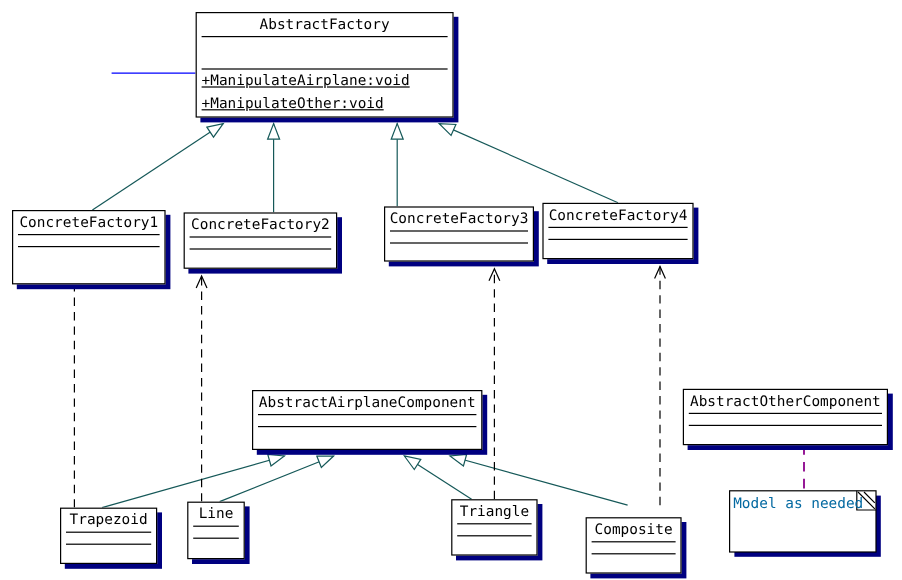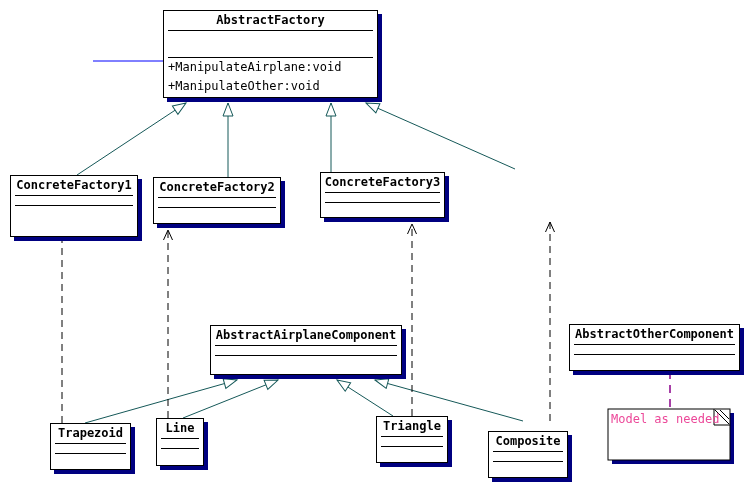--- a/index.html
+++ b/index.html
@@ -31,33 +31,33 @@
 
   .uml-box{
     position:absolute;z-index:1;box-sizing:border-box;
     background:var(--box-fill);
     border:1px solid var(--box-border);
     box-shadow:4px 4px 0 0 var(--box-shadow);
     display:flex;flex-direction:column;
   }
   .uml-title{
     height:17px;line-height:15px;padding-top:2px;
-    text-align:center;font-weight:bold;font-size:12px;color:#000;
+    text-align:center;font-weight:normal;font-size:12px;color:#000;
     white-space:nowrap;overflow:hidden;
   }
   .uml-rule{border-top:1px solid var(--box-border);margin:0 4px;height:0;}
   .uml-sec{flex:0 0 auto;}
   .sec-attrs{height:9px;}
   .sec-attrs.tall{height:26px;}
-  .sec-rest{flex:1 1 auto;}
+  .sec-rest{flex:1 1 auto;text-decoration:underline;}
   .uml-method{
     font-size:12px;line-height:19px;padding-left:4px;color:#000;white-space:nowrap;
   }
   .note-text{
-    position:absolute;z-index:1;font-size:12px;color:#ec4899;white-space:nowrap;
+    position:absolute;z-index:1;font-size:12px;color:#0369a1;white-space:nowrap;
   }
 </style>
 </head>
 <body>
 
 <div id="canvas">
 
   <svg id="wires" width="752" height="483" viewBox="0 0 752 483">
     <defs>
       <marker id="genArrow" markerWidth="16" markerHeight="14" refX="14" refY="6" orient="auto" markerUnits="userSpaceOnUse">
@@ -124,20 +124,27 @@
   </div>
 
   <div class="uml-box" style="left:320px;top:172px;width:125px;height:46px">
     <div class="uml-title">ConcreteFactory3</div>
     <div class="uml-rule"></div>
     <div class="uml-sec sec-attrs"></div>
     <div class="uml-rule"></div>
     <div class="uml-sec sec-rest"></div>
   </div>
 
+  <div class="uml-box" style="left:452px;top:169px;width:126px;height:47px">
+    <div class="uml-title">ConcreteFactory4</div>
+    <div class="uml-rule"></div>
+    <div class="uml-sec sec-attrs"></div>
+    <div class="uml-rule"></div>
+    <div class="uml-sec sec-rest"></div>
+  </div>
 
   <div class="uml-box" style="left:210px;top:325px;width:192px;height:50px">
     <div class="uml-title">AbstractAirplaneComponent</div>
     <div class="uml-rule"></div>
     <div class="uml-sec sec-attrs"></div>
     <div class="uml-rule"></div>
     <div class="uml-sec sec-rest"></div>
   </div>
 
   <div class="uml-box" style="left:569px;top:324px;width:171px;height:47px">

